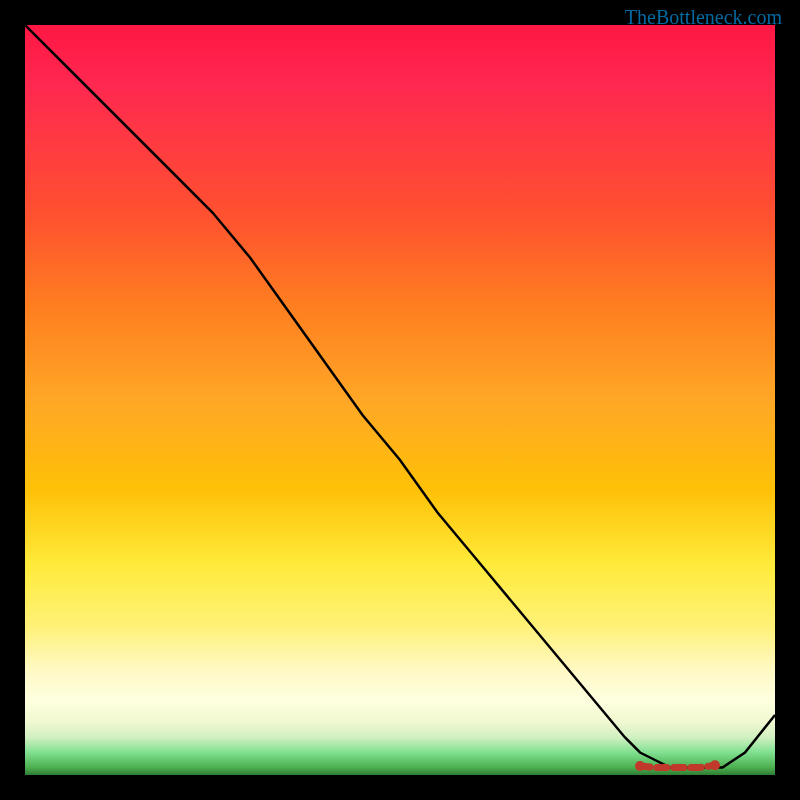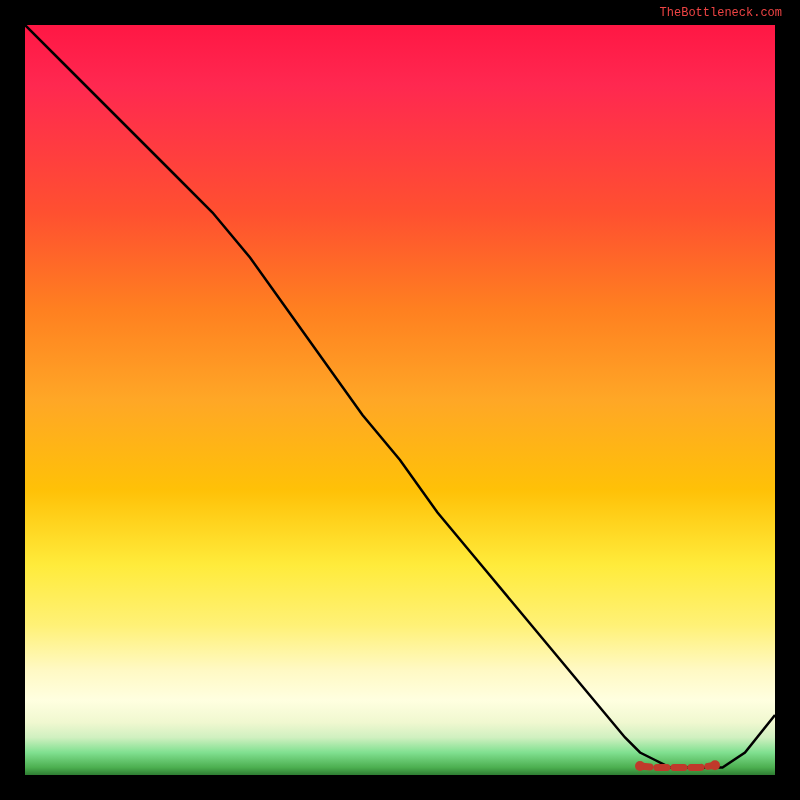--- a/index.html
+++ b/index.html
@@ -14,23 +14,23 @@
   .chart-container {
     position: relative;
     width: 800px;
     height: 800px;
     background: #000;
   }
   .watermark {
     position: absolute;
     top: 6px;
     right: 18px;
-    color: #ef4444;
-    font-size: 12px;
-    font-family: Liberation Mono, monospace;
+    color: #0369a1;
+    font-size: 20px;
+    font-family: Liberation Serif, serif;
     z-index: 10;
   }
   .plot-area {
     position: absolute;
     left: 25px;
     top: 25px;
     width: 750px;
     height: 750px;
     overflow: hidden;
   }

